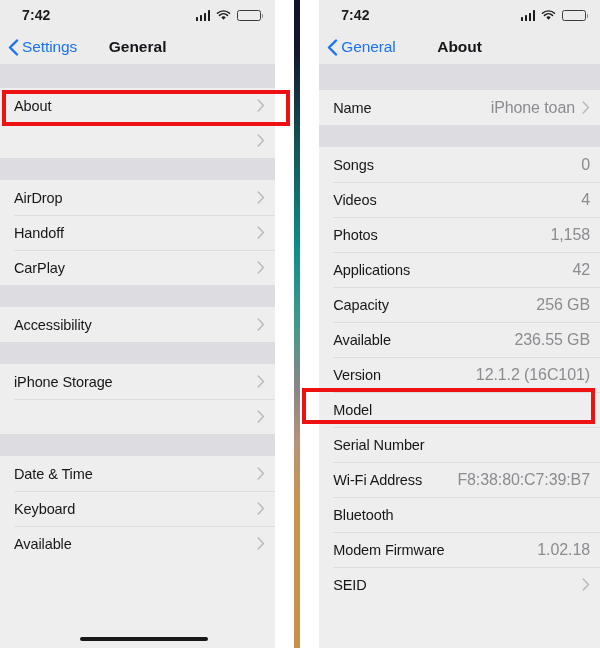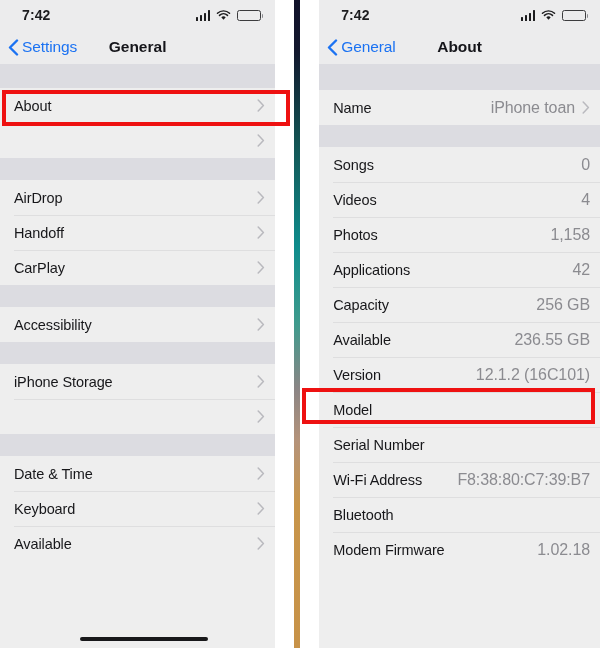--- a/index.html
+++ b/index.html
@@ -428,20 +428,26 @@
             <span class="row-label">Wi-Fi Address</span>
             <span class="row-value">F8:38:80:C7:39:B7</span>
           </div>
           <div class="row">
             <span class="row-label">Bluetooth</span>
           </div>
           <div class="row has-value">
             <span class="row-label">Modem Firmware</span>
             <span class="row-value">1.02.18</span>
           </div>
+          <div class="row">
+            <span class="row-label">SEID</span>
+            <svg class="chev spacer-chev" viewBox="0 0 8 13">
+              <path d="M1.2 1 L6.4 6.5 L1.2 12" stroke="#b9b9be" stroke-width="1.5" fill="none" stroke-linecap="round" stroke-linejoin="round"></path>
+            </svg>
+          </div>
         </div>
       </div>
 
   </div>
 
 </div>
 
 <div class="redbox" id="redbox-about"></div>
 <div class="redbox" id="redbox-version"></div>
 

